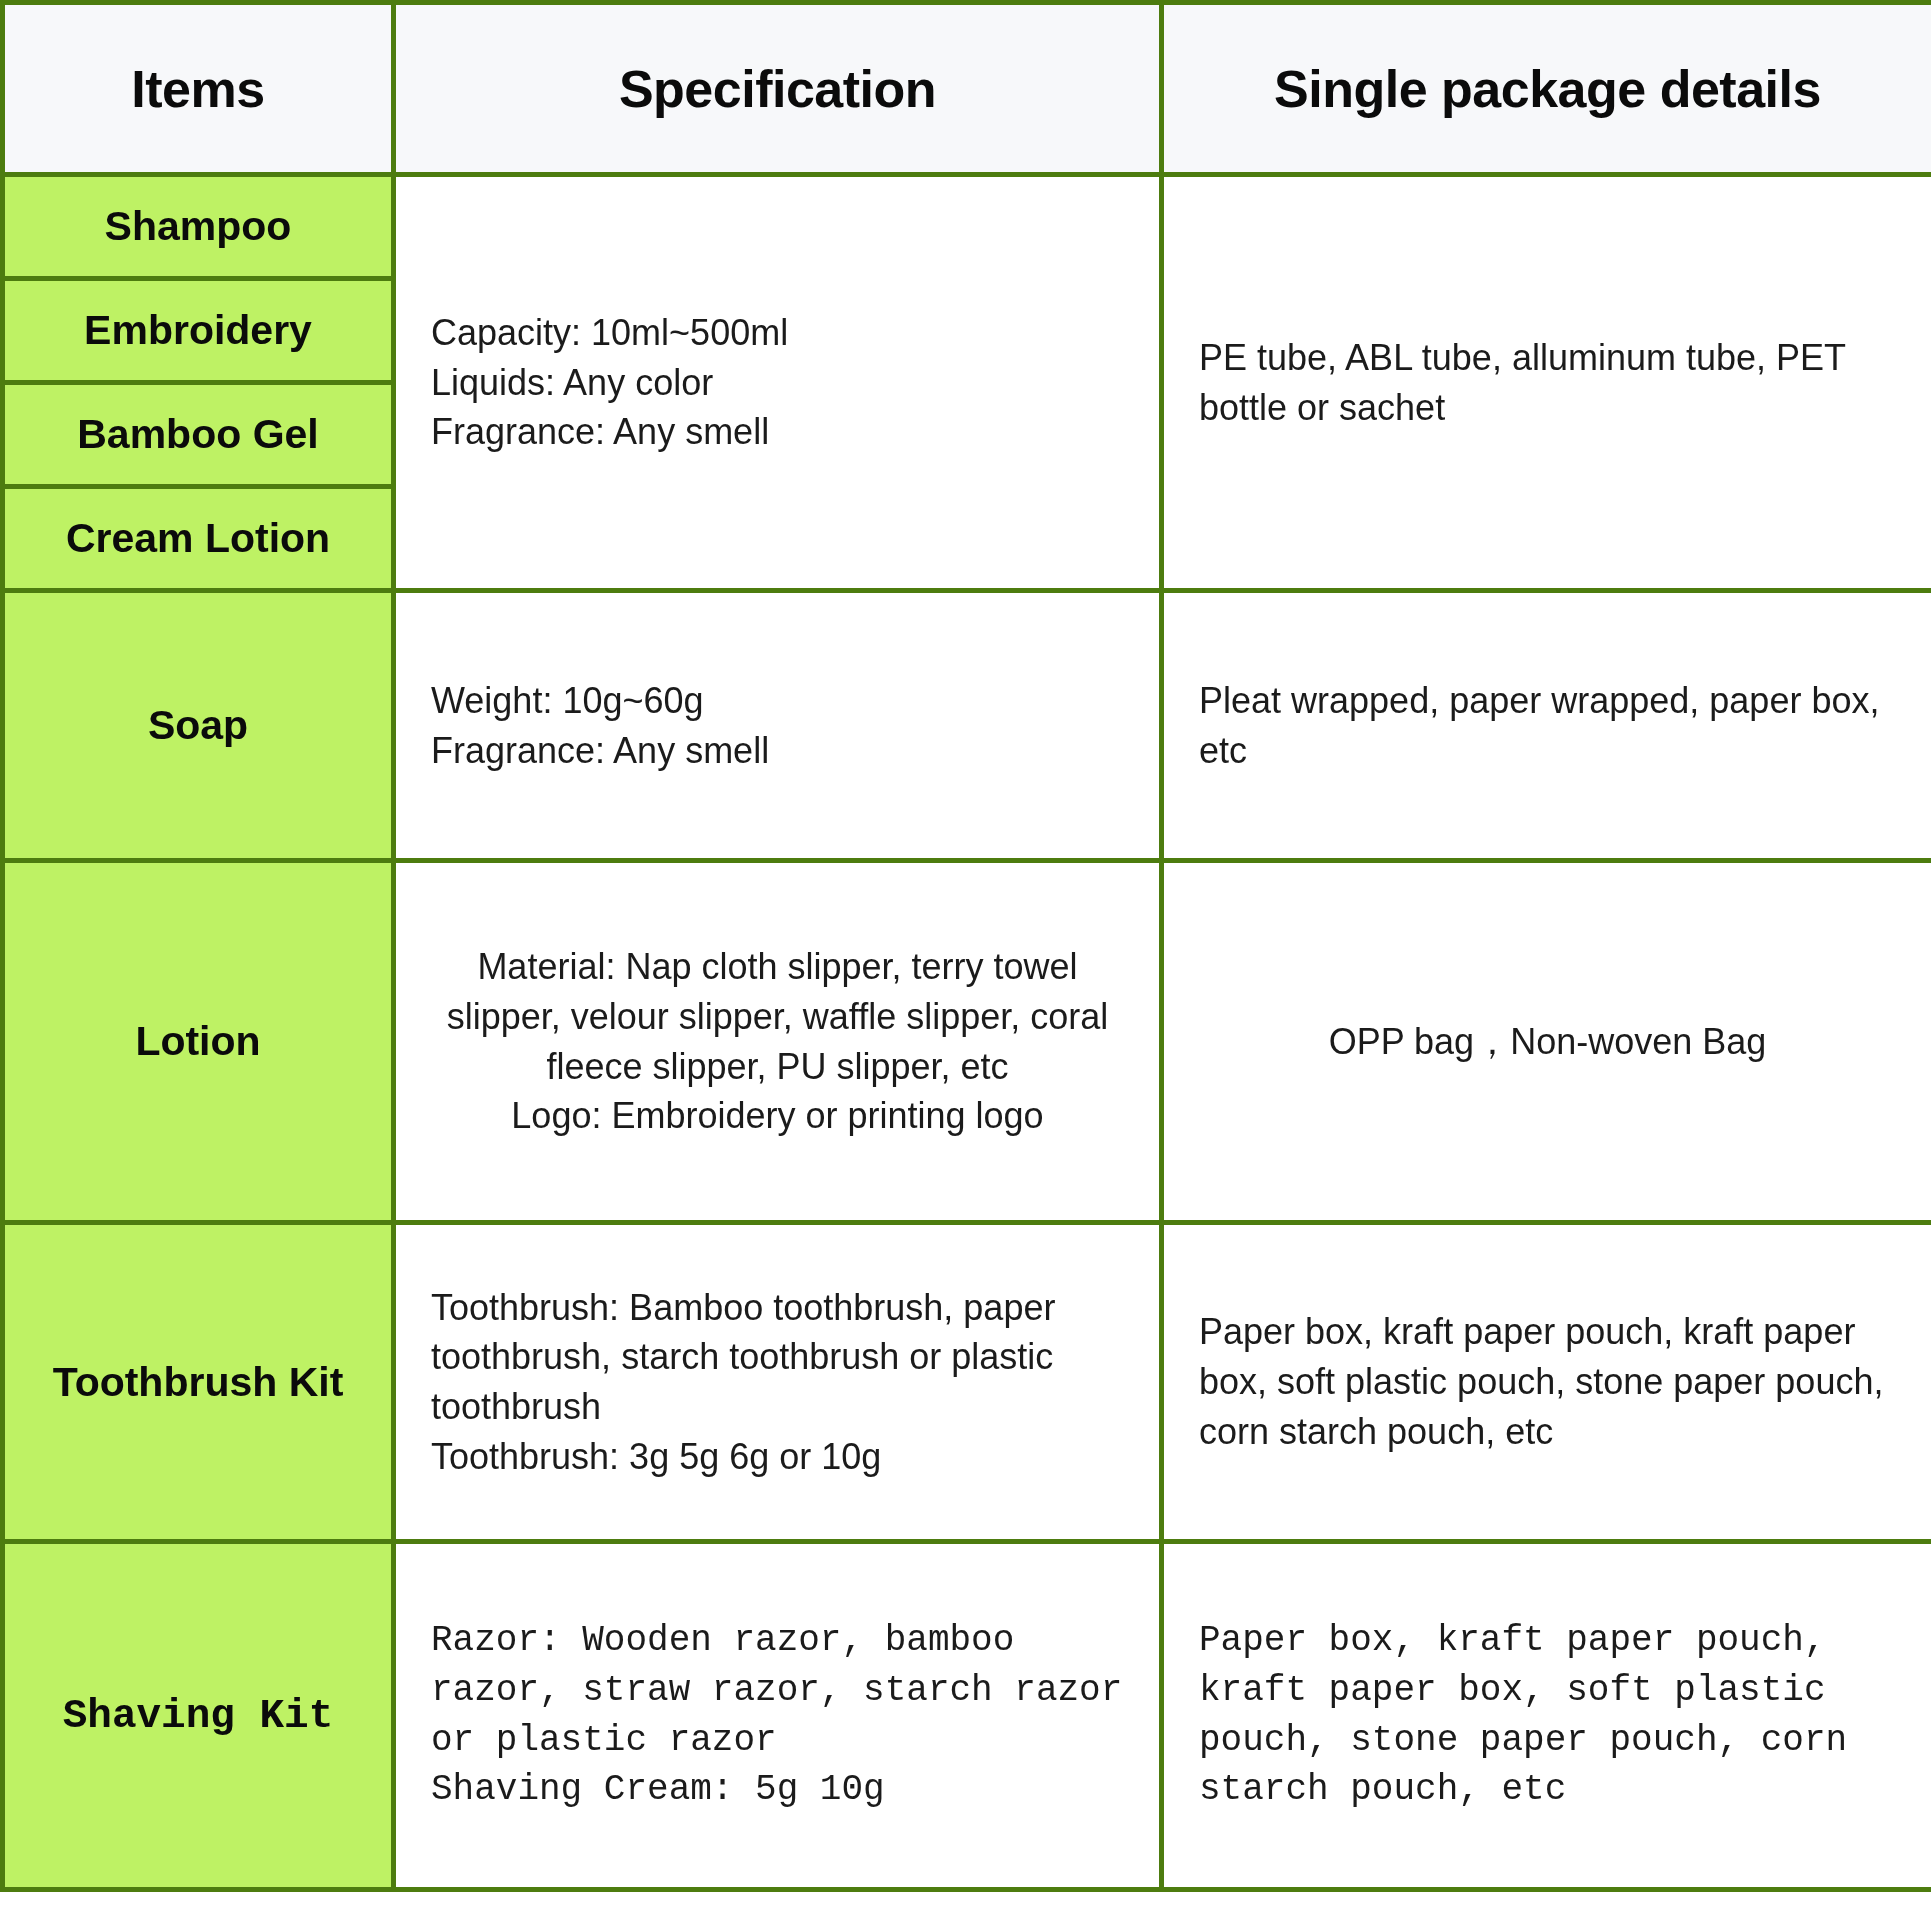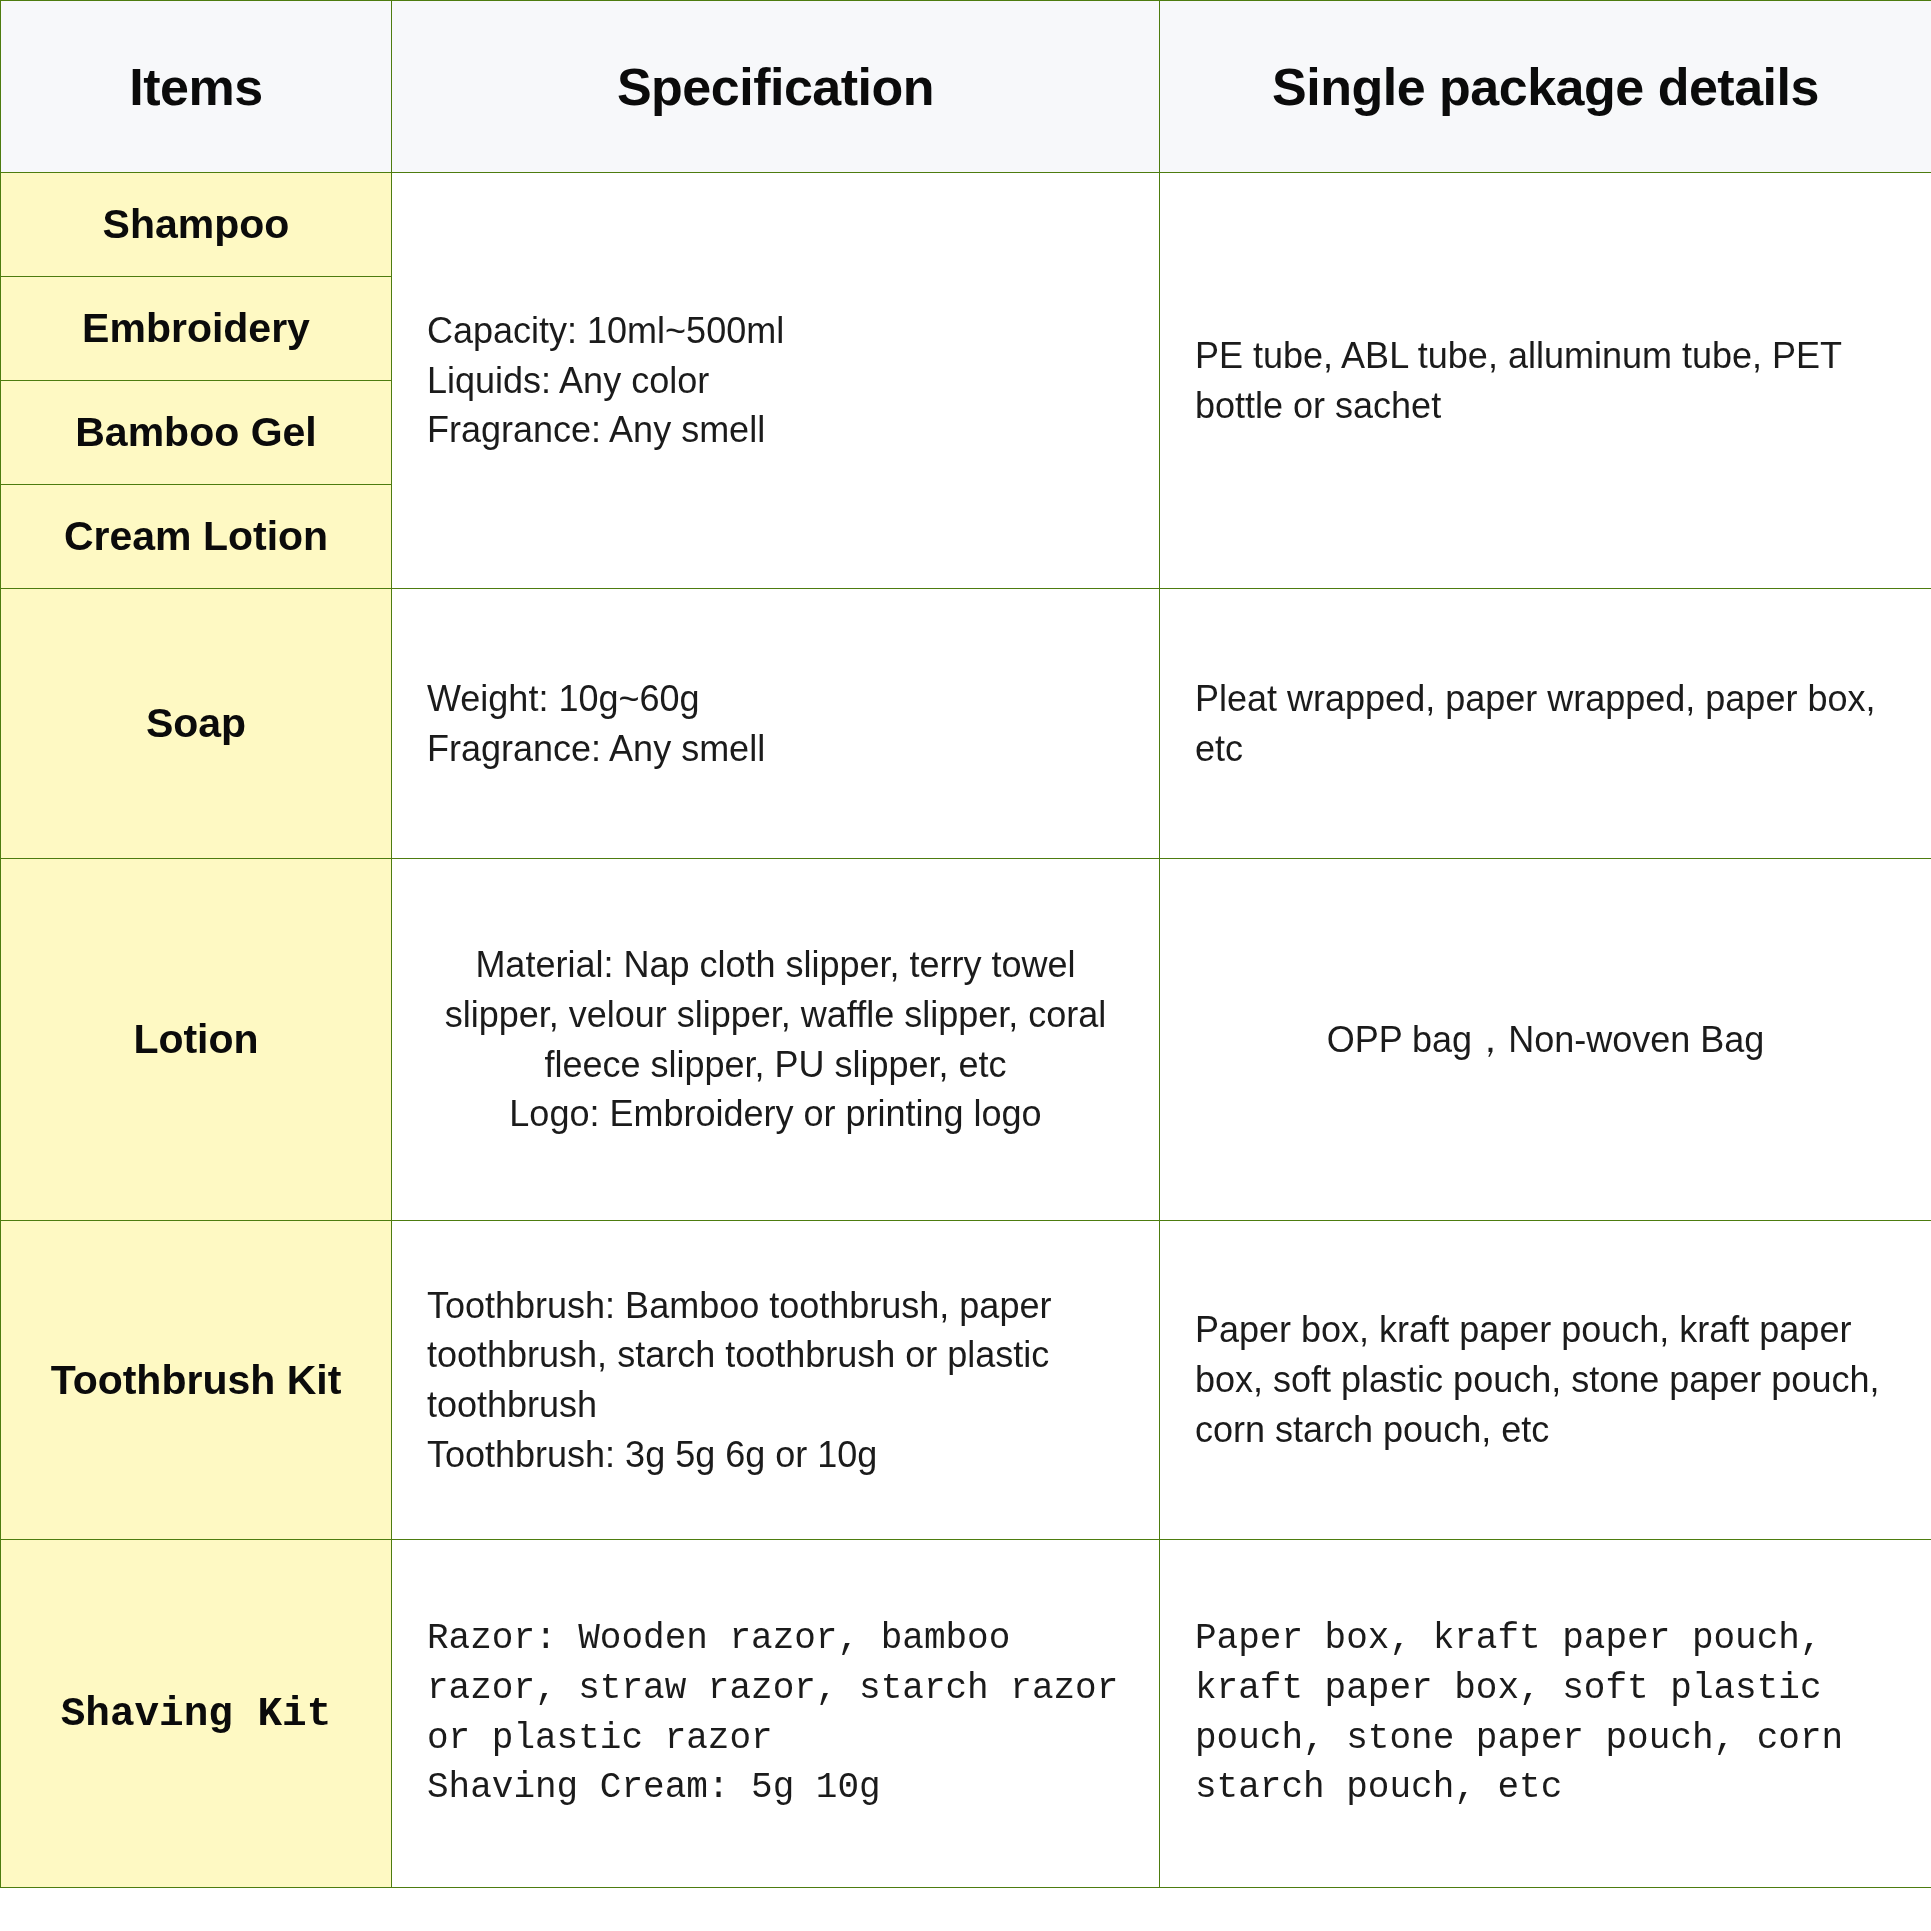--- a/index.html
+++ b/index.html
@@ -24,21 +24,21 @@
     border-collapse: collapse;
     width: 1931px;
     table-layout: fixed;
   }
 
   table.spec-table col.col-items { width: 391px; }
   table.spec-table col.col-spec  { width: 768px; }
   table.spec-table col.col-pack  { width: 772px; }
 
   th, td {
-    border: 1px solid #4d7c0f;
+    border: 5px solid #4d7c0f;
     vertical-align: middle;
     box-sizing: border-box;
   }
 
   thead th {
     background: #f7f8fa;
     height: 172px;
     text-align: center;
     font-weight: 700;
     font-size: 52px;
@@ -46,21 +46,21 @@
     color: #0b0b0b;
     padding: 0 15.4px;
   }
 
   td.item-cell {
     text-align: center;
     font-weight: 700;
     font-size: 41px;
     color: #0b0b0b;
     padding: 9.7px 11.6px;
-    background: #fef9c3;
+    background: #bef264;
   }
 
   td.body-cell {
     font-size: 36px;
     line-height: 1.38;
     color: #1b1b1b;
     padding: 25px 35px;
     background: #ffffff;
     font-weight: 400;
   }

